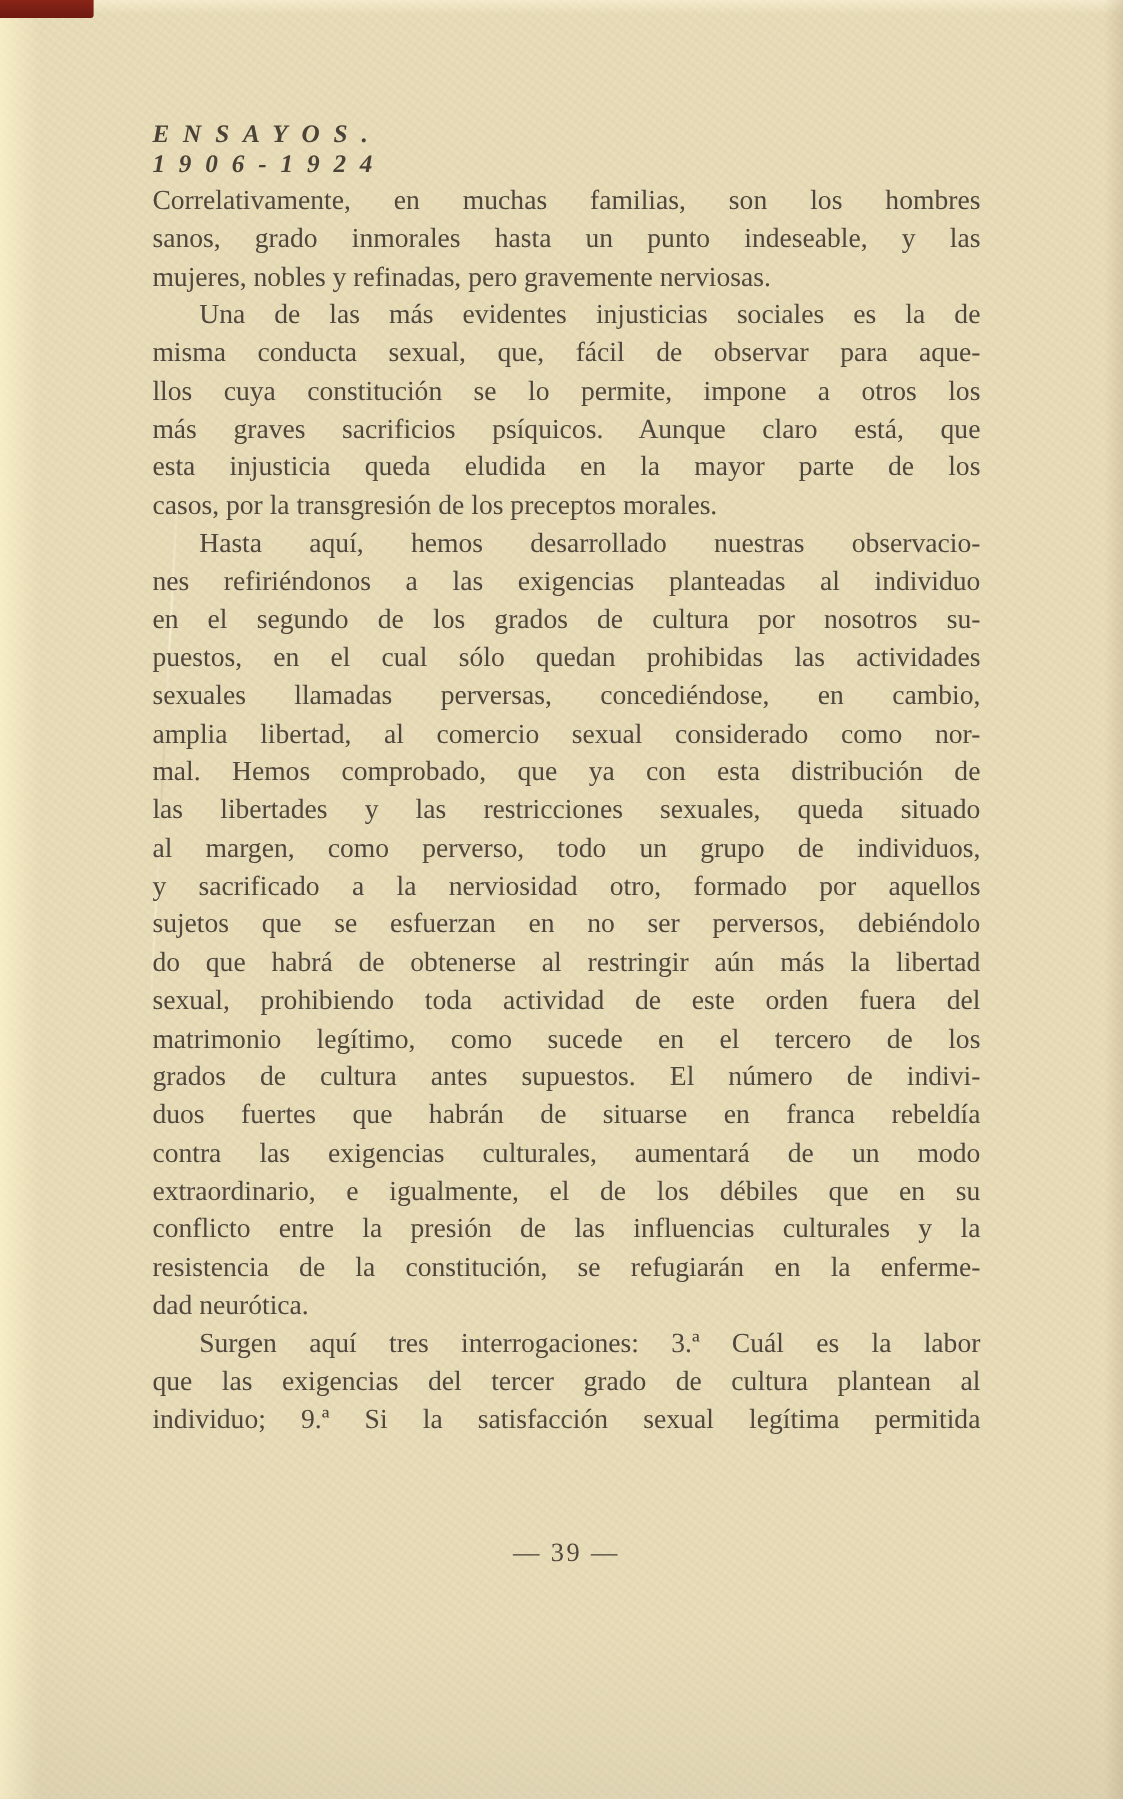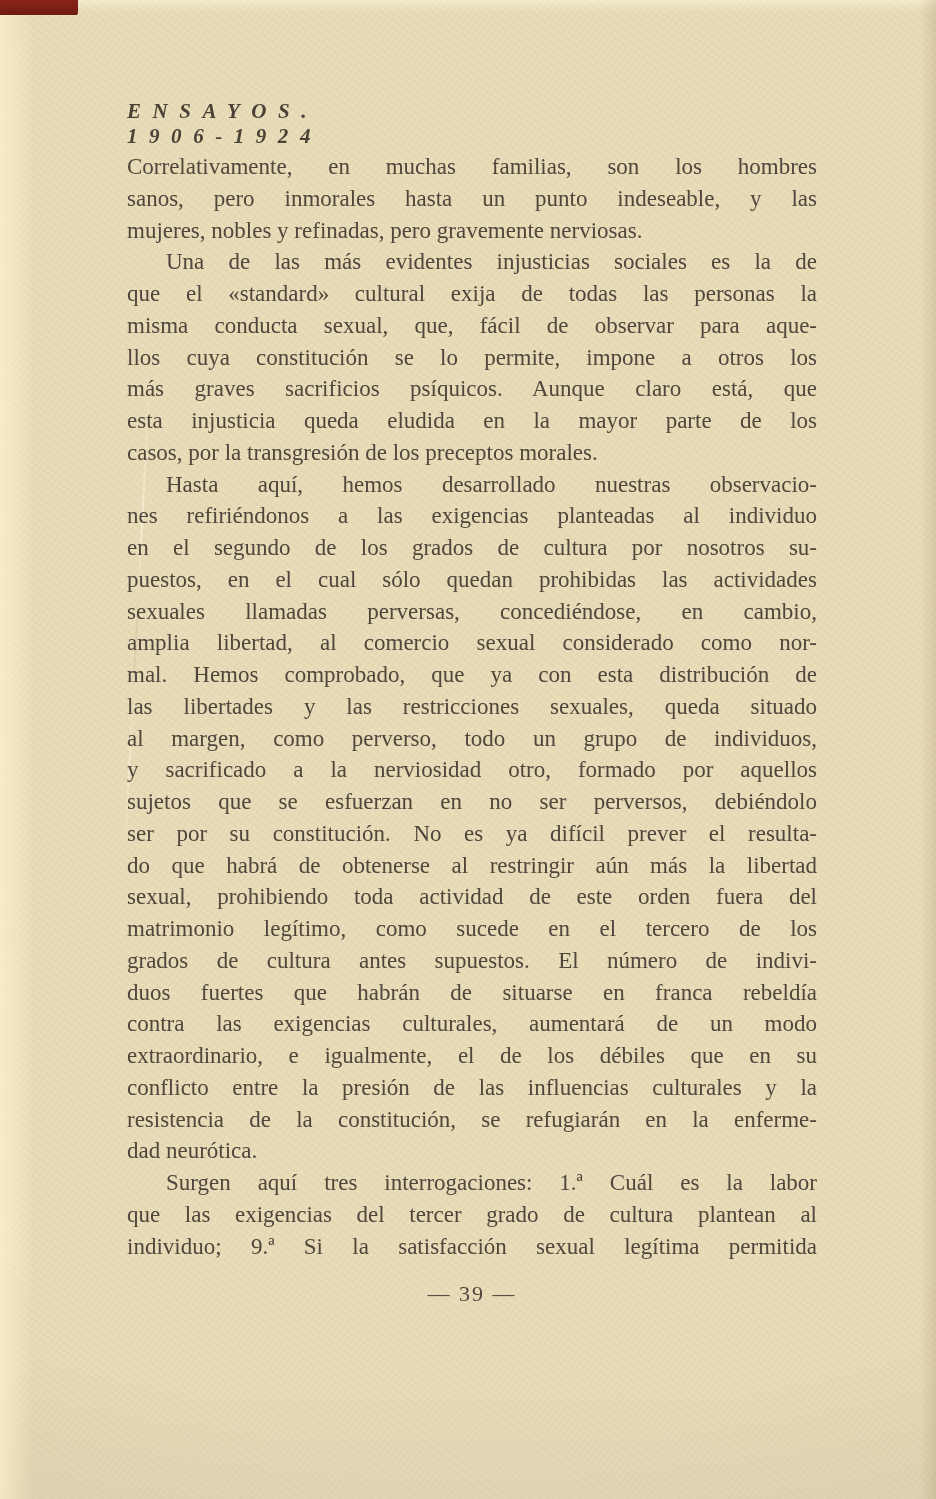--- a/index.html
+++ b/index.html
@@ -74,51 +74,49 @@
   <div class="corner-mark"></div>
   <div class="crease"></div>
 
   <div class="running-head">
     <span>ENSAYOS.</span>
     <span>1906-1924</span>
   </div>
 
   <div class="text-block">
       <div class="line">Correlativamente, en muchas familias, son los hombres</div>
-      <div class="line">sanos, pero inmorales hasta un punto indeseable, y las</div>
+      <div class="line">sanos, grado inmorales hasta un punto indeseable, y las</div>
       <div class="line last">mujeres, nobles y refinadas, pero gravemente nerviosas.</div>
       <div class="line indent">Una de las más evidentes injusticias sociales es la de</div>
-      <div class="line">que el «standard» cultural exija de todas las personas la</div>
       <div class="line">misma conducta sexual, que, fácil de observar para aque-</div>
       <div class="line">llos cuya constitución se lo permite, impone a otros los</div>
       <div class="line">más graves sacrificios psíquicos. Aunque claro está, que</div>
       <div class="line">esta injusticia queda eludida en la mayor parte de los</div>
       <div class="line last">casos, por la transgresión de los preceptos morales.</div>
       <div class="line indent">Hasta aquí, hemos desarrollado nuestras observacio-</div>
       <div class="line">nes refiriéndonos a las exigencias planteadas al individuo</div>
       <div class="line">en el segundo de los grados de cultura por nosotros su-</div>
       <div class="line">puestos, en el cual sólo quedan prohibidas las actividades</div>
       <div class="line">sexuales llamadas perversas, concediéndose, en cambio,</div>
       <div class="line">amplia libertad, al comercio sexual considerado como nor-</div>
       <div class="line">mal. Hemos comprobado, que ya con esta distribución de</div>
       <div class="line">las libertades y las restricciones sexuales, queda situado</div>
       <div class="line">al margen, como perverso, todo un grupo de individuos,</div>
       <div class="line">y sacrificado a la nerviosidad otro, formado por aquellos</div>
       <div class="line">sujetos que se esfuerzan en no ser perversos, debiéndolo</div>
-      <div class="line">ser por su constitución. No es ya difícil prever el resulta-</div>
       <div class="line">do que habrá de obtenerse al restringir aún más la libertad</div>
       <div class="line">sexual, prohibiendo toda actividad de este orden fuera del</div>
       <div class="line">matrimonio legítimo, como sucede en el tercero de los</div>
       <div class="line">grados de cultura antes supuestos. El número de indivi-</div>
       <div class="line">duos fuertes que habrán de situarse en franca rebeldía</div>
       <div class="line">contra las exigencias culturales, aumentará de un modo</div>
       <div class="line">extraordinario, e igualmente, el de los débiles que en su</div>
       <div class="line">conflicto entre la presión de las influencias culturales y la</div>
       <div class="line">resistencia de la constitución, se refugiarán en la enferme-</div>
       <div class="line last">dad neurótica.</div>
-      <div class="line indent">Surgen aquí tres interrogaciones: 1.ª Cuál es la labor</div>
+      <div class="line indent">Surgen aquí tres interrogaciones: 3.ª Cuál es la labor</div>
       <div class="line">que las exigencias del tercer grado de cultura plantean al</div>
       <div class="line">individuo; 9.ª Si la satisfacción sexual legítima permitida</div>
     </div>
 
   <div class="page-number">— 39 —</div>
 
 </div>
 
 </body></html>

